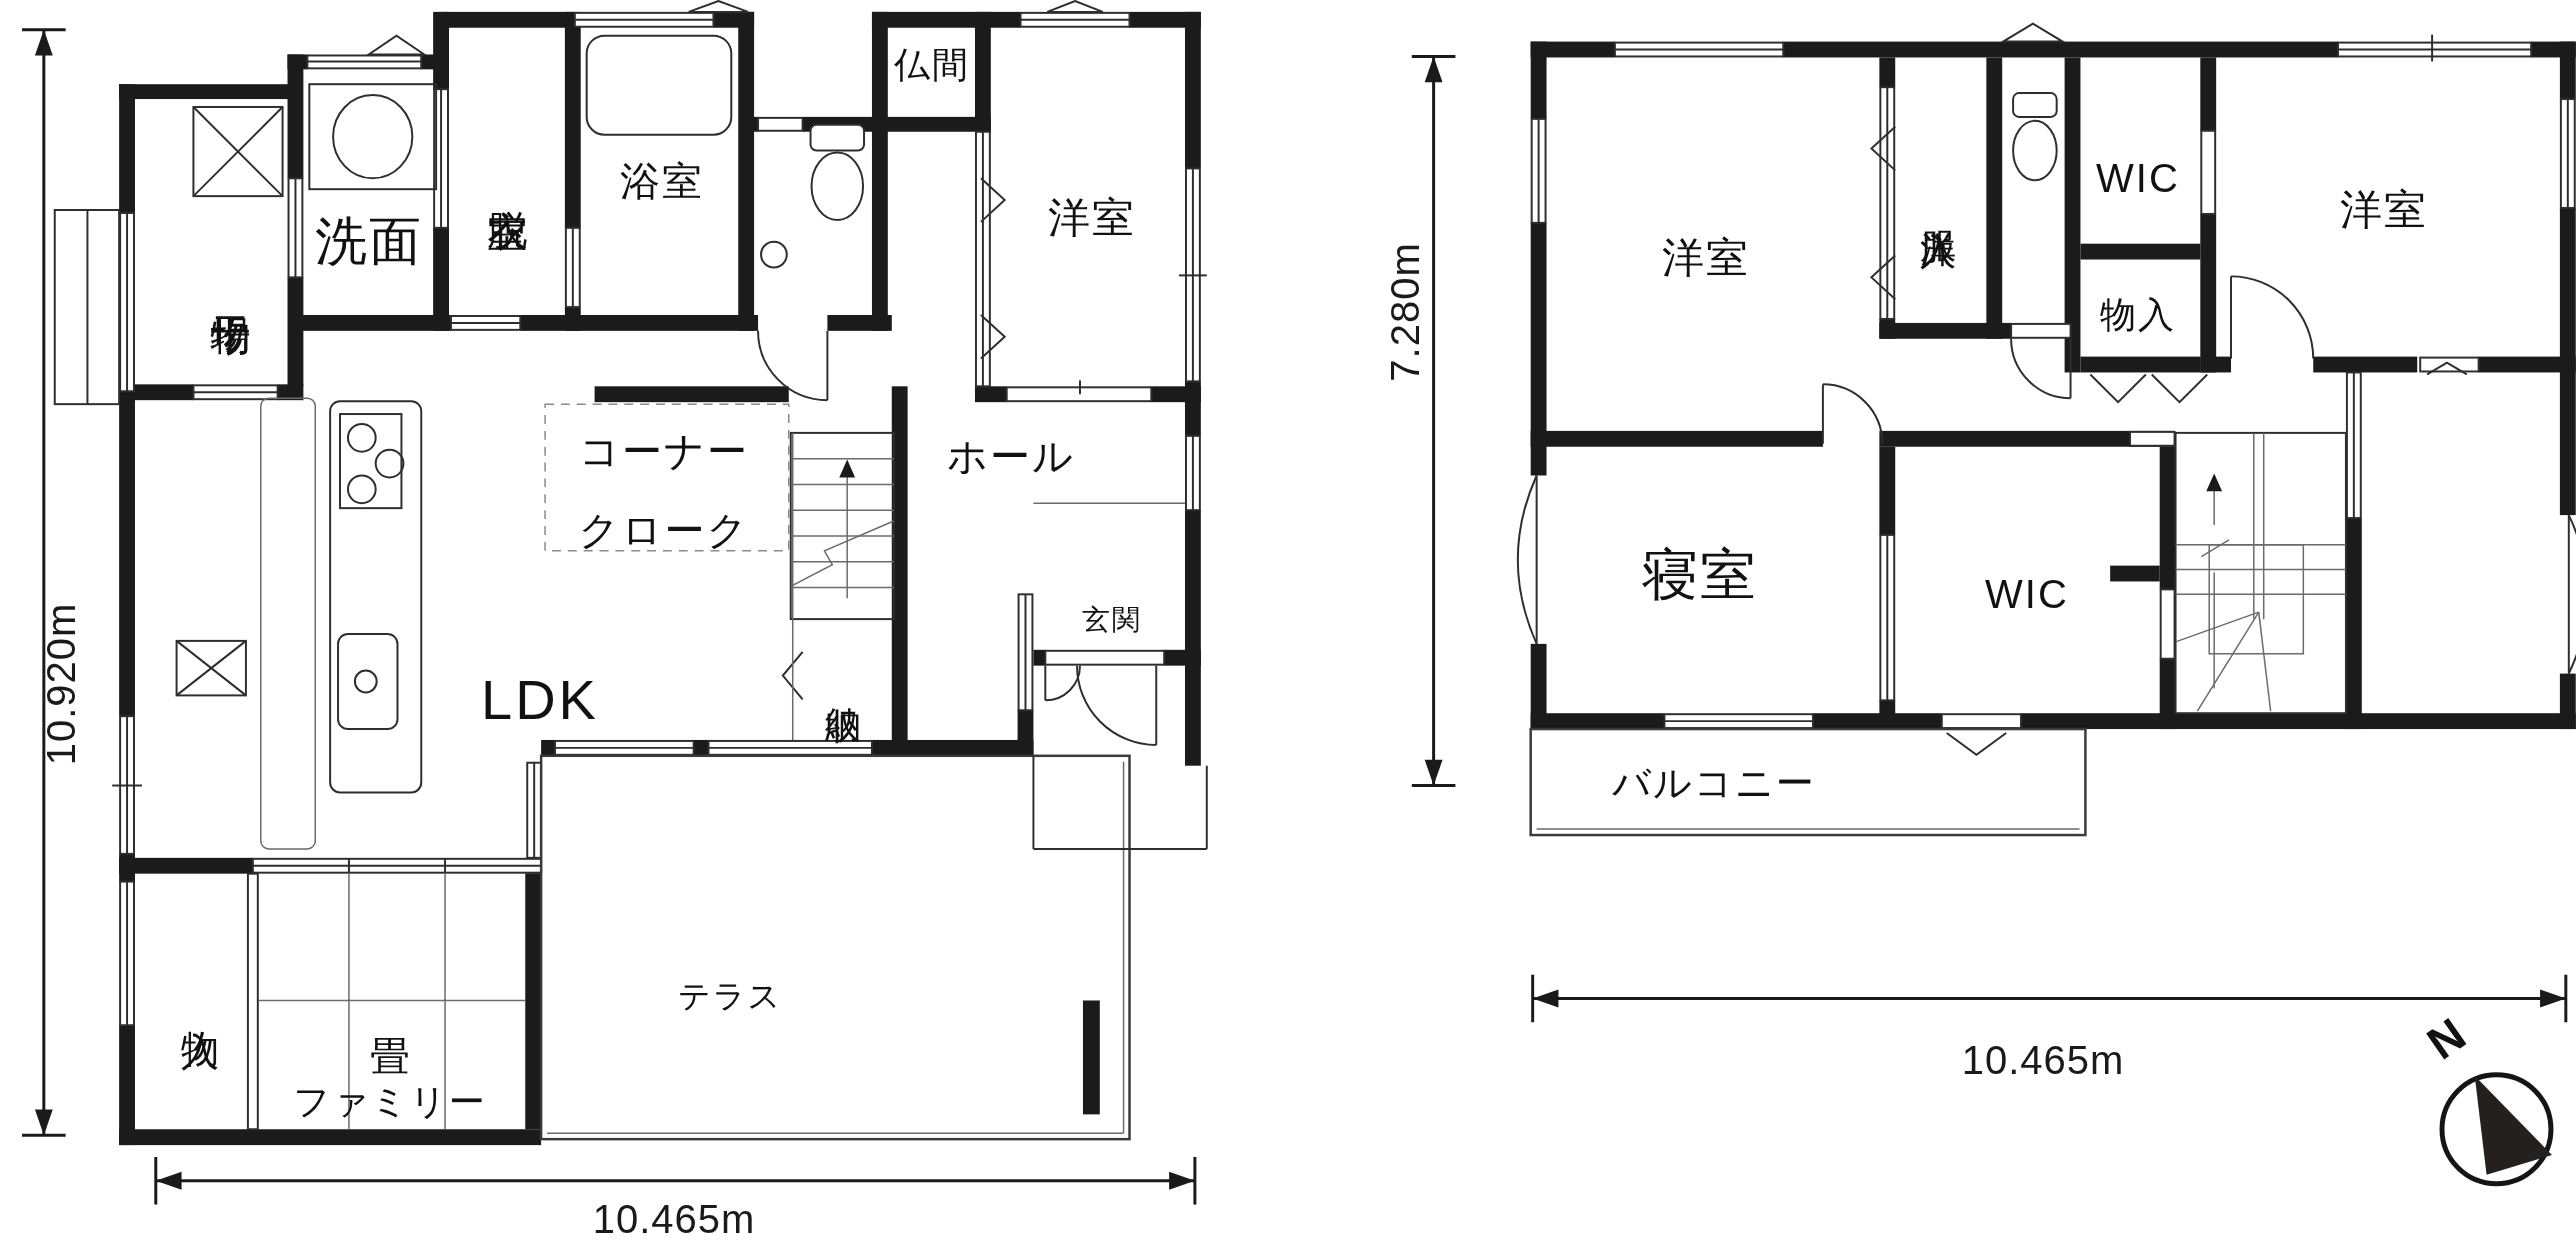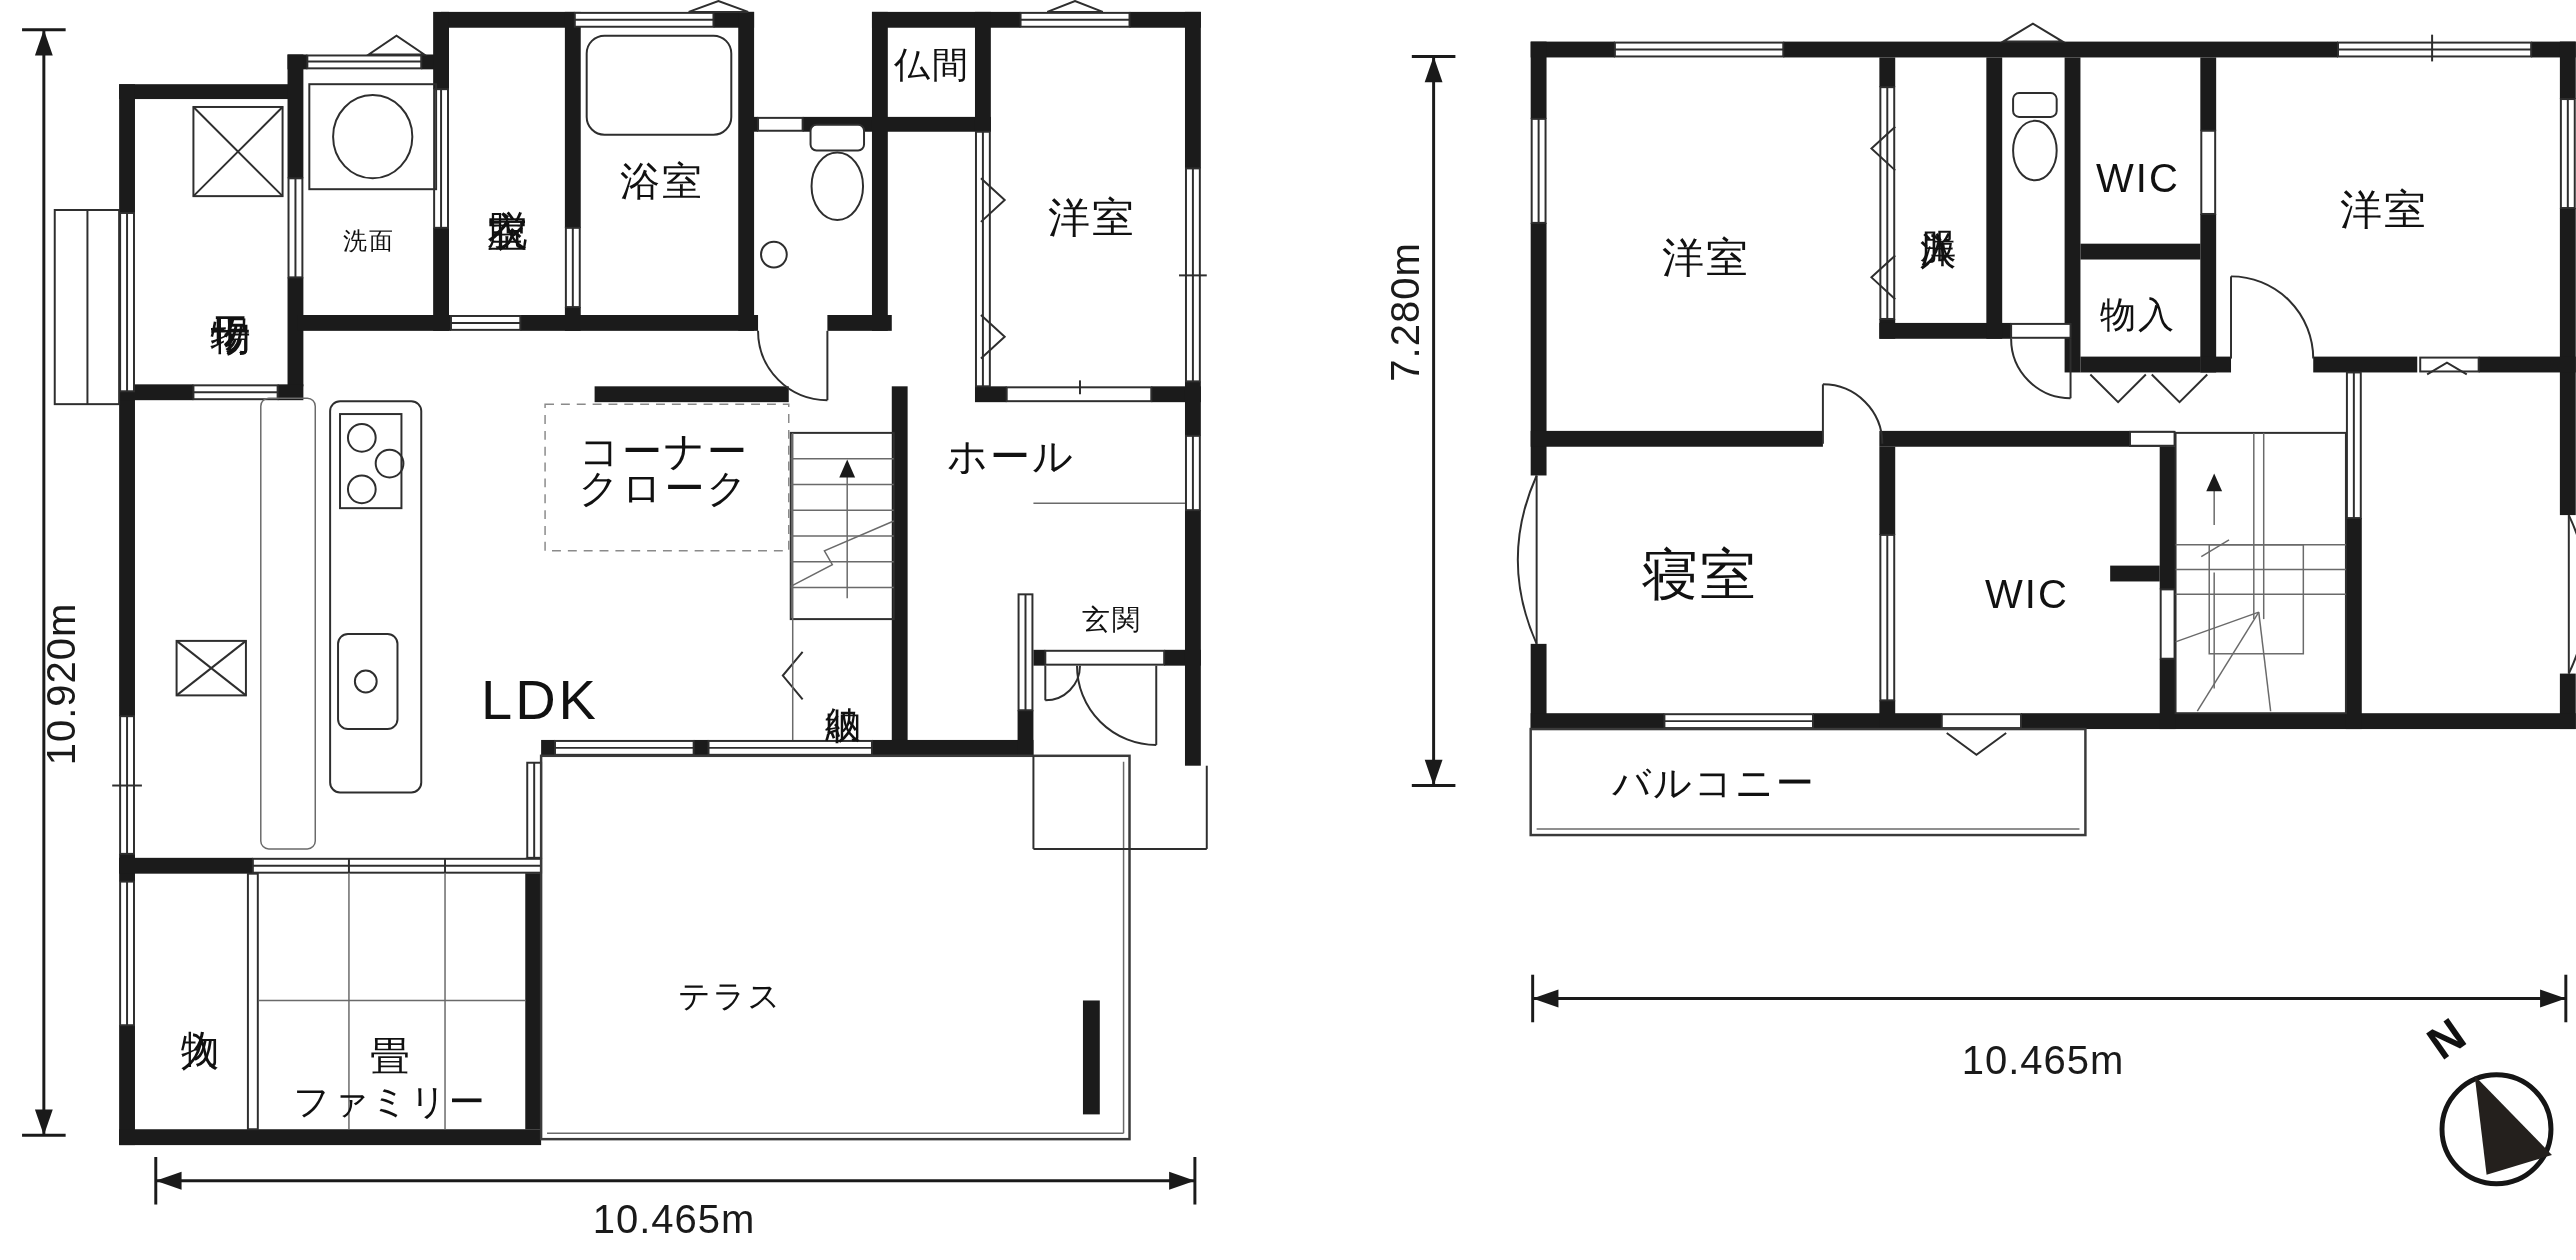--- a/index.html
+++ b/index.html
@@ -374,27 +374,27 @@
     <polygon class="dimfill" points="2590,1008 2564,999 2564,1017"></polygon>
   </g>
 
   <g>
     <circle cx="2520" cy="1140" r="55" fill="none" stroke="#151515" stroke-width="5"></circle>
     <polygon fill="#24201d" points="2498,1086 2576,1166 2510,1186"></polygon>
   </g>
 </svg>
 
 <div class="lbl v" style="left:231px;top:285px;font-size:40px">物干場</div>
-<div class="lbl" style="left:369px;top:241px;font-size:24px">洗面</div>
+<div class="lbl" style="left:369px;top:241px;font-size:52px">洗面</div>
 <div class="lbl v" style="left:508px;top:178px;font-size:40px">脱衣室</div>
 <div class="lbl" style="left:662px;top:181px;font-size:40px">浴室</div>
 <div class="lbl" style="left:932px;top:65px;font-size:36px">仏間</div>
 <div class="lbl" style="left:1092px;top:218px;font-size:42px">洋室</div>
 <div class="lbl" style="left:664px;top:451px;font-size:40px">コーナー</div>
-<div class="lbl" style="left:664px;top:488px;font-size:40px">クローク</div>
+<div class="lbl" style="left:664px;top:530px;font-size:40px">クローク</div>
 <div class="lbl" style="left:1011px;top:456px;font-size:40px">ホール</div>
 <div class="lbl" style="left:540px;top:700px;font-size:56px;letter-spacing:3px">LDK</div>
 <div class="lbl v" style="left:843px;top:679px;font-size:36px">収納</div>
 <div class="lbl" style="left:1112px;top:620px;font-size:28px">玄関</div>
 <div class="lbl v" style="left:200px;top:1001px;font-size:38px">物入</div>
 <div class="lbl" style="left:391px;top:1056px;font-size:40px">畳</div>
 <div class="lbl" style="left:390px;top:1102px;font-size:36px">ファミリー</div>
 <div class="lbl" style="left:730px;top:996px;font-size:32px">テラス</div>
 <div class="lbl dim rot" style="left:61px;top:684px;font-size:40px">10.920m</div>
 <div class="lbl dim" style="left:674px;top:1219px;font-size:40px">10.465m</div>

